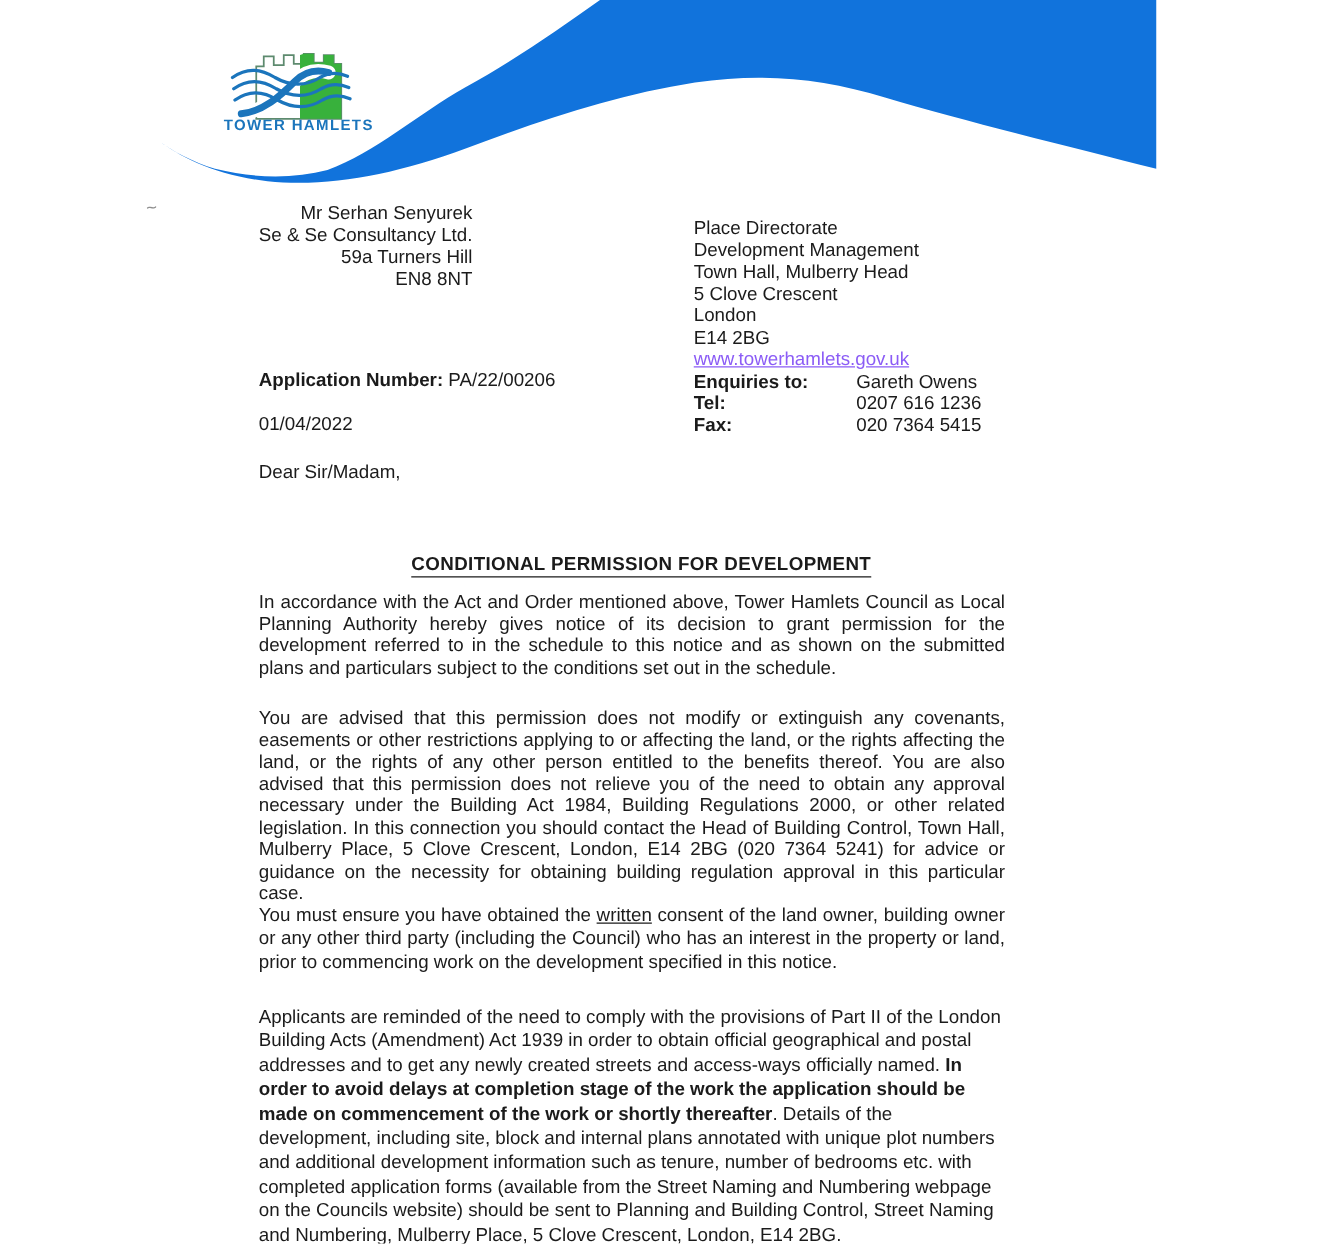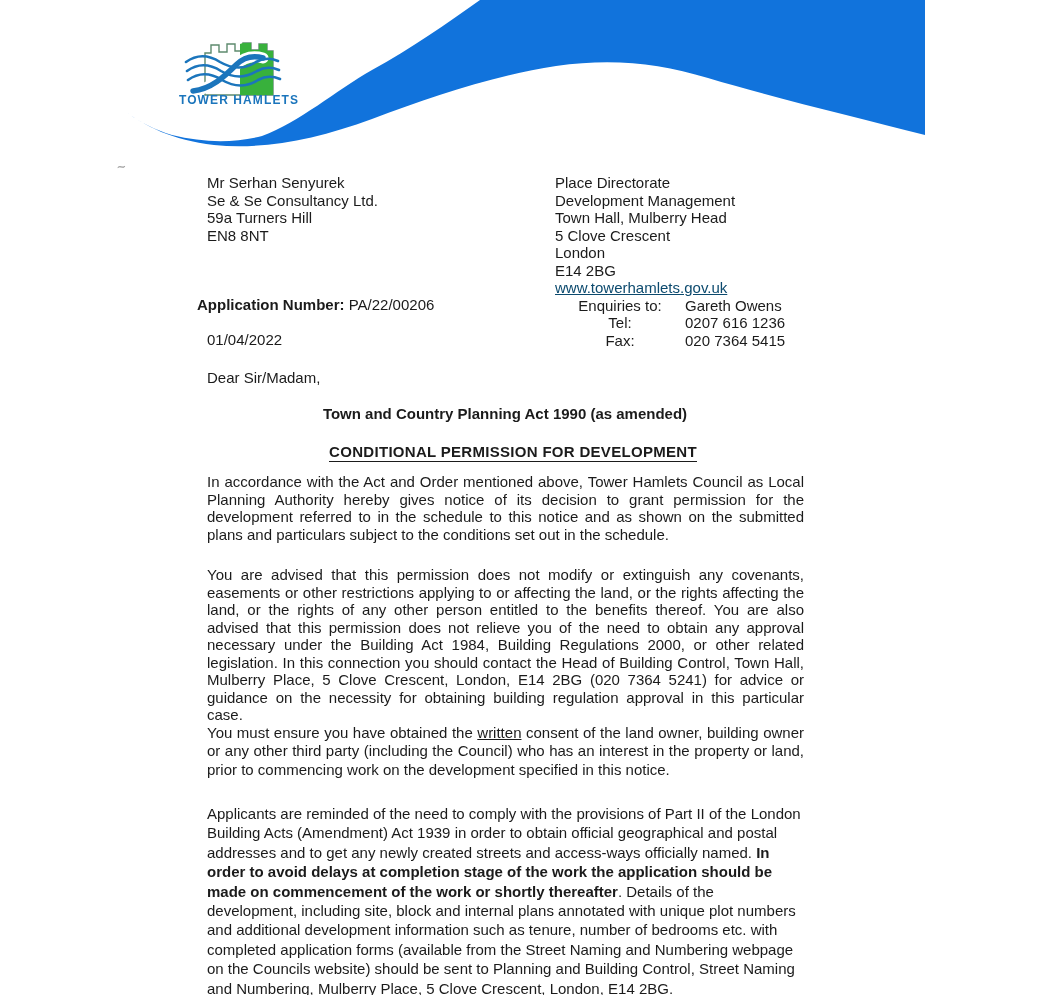--- a/index.html
+++ b/index.html
@@ -7,27 +7,27 @@
     position:relative;
     width:945px;height:995px;
     background:#ffffff;
     font-family:"Liberation Sans",sans-serif;
     color:#1b1b1b;
     overflow:hidden;
     padding-left:20px;
   }
   .abs{position:absolute;}
   .txt{font-size:15px;line-height:17.5px;}
-  .addr-left{left:207px;top:174px;}
+  .addr-left{left:207px;top:162px;text-align:right;}
   .addr-right{left:555px;top:174px;}
-  .app-line{left:197px;top:296px;}
+  .app-line{left:207px;top:296px;}
   .date-line{left:207px;top:331px;}
   .bold{font-weight:700;}
-  .contact-label{display:inline-block;width:130px;font-weight:400;text-align:center;}
-  a.site{color:#0c4a6e;text-decoration:underline;}
+  .contact-label{display:inline-block;width:130px;font-weight:700;}
+  a.site{color:#8b5cf6;text-decoration:underline;}
   .salutation{left:207px;top:369px;}
   .heading{left:207px;top:405px;width:596px;text-align:center;font-weight:700;font-size:15px;}
   .heading2{top:443px;}
   .heading2 span{border-bottom:1.6px solid #1b1b1b;padding-bottom:1px;letter-spacing:0.3px;margin-left:16px;}
   .para{left:207px;width:597px;font-size:15px;}
   .p1{top:473px;line-height:17.5px;text-align:justify;}
   .p2{top:566px;line-height:17.5px;text-align:justify;}
   .p3{top:724px;line-height:18.4px;text-align:justify;}
   .p4{top:804px;line-height:19.4px;text-align:left;}
   .para .underline{text-decoration:underline;}
@@ -99,21 +99,20 @@
     <div>
       <span class="contact-label">Tel:</span><span>0207 616 1236</span>
     </div>
     <div>
       <span class="contact-label">Fax:</span><span>020 7364 5415</span>
     </div>
   </div>
 
   <div class="abs txt salutation">Dear Sir/Madam,</div>
 
-  <div class="abs heading">Town and Country Planning Act 1990 (as amended)</div>
   <div class="abs heading heading2">
     <span>CONDITIONAL PERMISSION FOR DEVELOPMENT</span>
   </div>
 
   <div class="abs para p1">In accordance with the Act and Order mentioned above, Tower Hamlets Council as Local Planning Authority hereby gives notice of its decision to grant permission for the development referred to in the schedule to this notice and as shown on the submitted plans and particulars subject to the conditions set out in the schedule.</div>
   <div class="abs para p2">You are advised that this permission does not modify or extinguish any covenants, easements or other restrictions applying to or affecting the land, or the rights affecting the land, or the rights of any other person entitled to the benefits thereof. You are also advised that this permission does not relieve you of the need to obtain any approval necessary under the Building Act 1984, Building Regulations 2000, or other related legislation. In this connection you should contact the Head of Building Control, Town Hall, Mulberry Place, 5 Clove Crescent, London, E14 2BG (020 7364 5241) for advice or guidance on the necessity for obtaining building regulation approval in this particular case.</div>
   <div class="abs para p3"><span>You must ensure you have obtained the </span><span class="underline">written</span><span> consent of the land owner, building owner or any other third party (including the Council) who has an interest in the property or land, prior to commencing work on the development specified in this notice.</span></div>
   <div class="abs para p4"><span>Applicants are reminded of the need to comply with the provisions of Part II of the London Building Acts (Amendment) Act 1939 in order to obtain official geographical and postal addresses and to get any newly created streets and access-ways officially named. </span><span class="bold">In order to avoid delays at completion stage of the work the application should be made on commencement of the work or shortly thereafter</span><span>. Details of the development, including site, block and internal plans annotated with unique plot numbers and additional development information such as tenure, number of bedrooms etc. with completed application forms (available from the Street Naming and Numbering webpage on the Councils website) should be sent to Planning and Building Control, Street Naming and Numbering, Mulberry Place, 5 Clove Crescent, London, E14 2BG.</span></div>
 
 </div>

